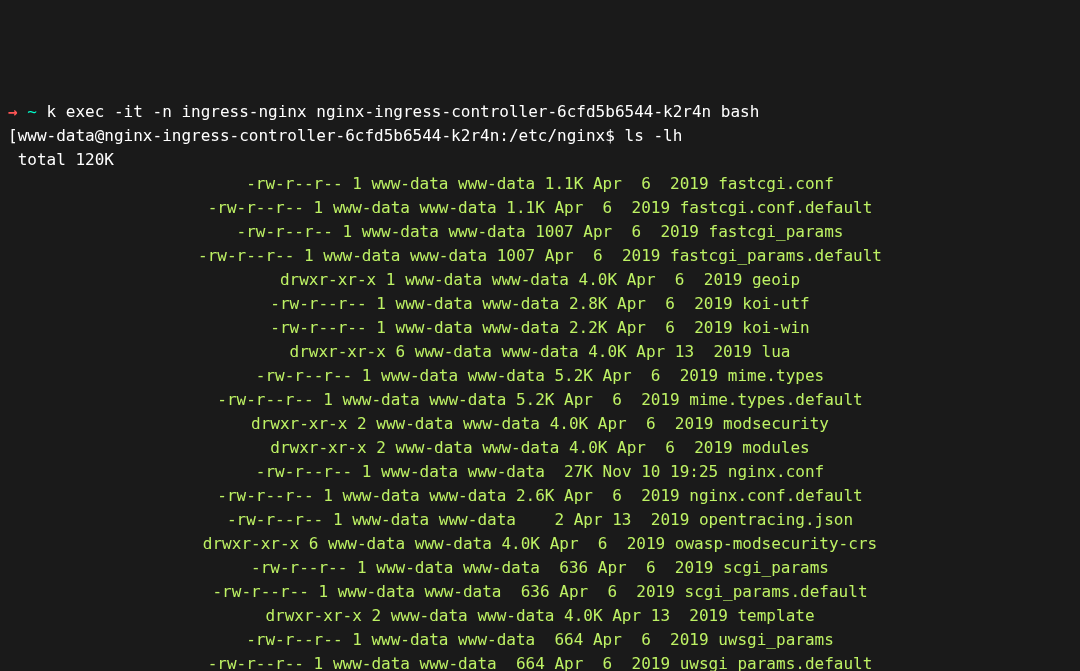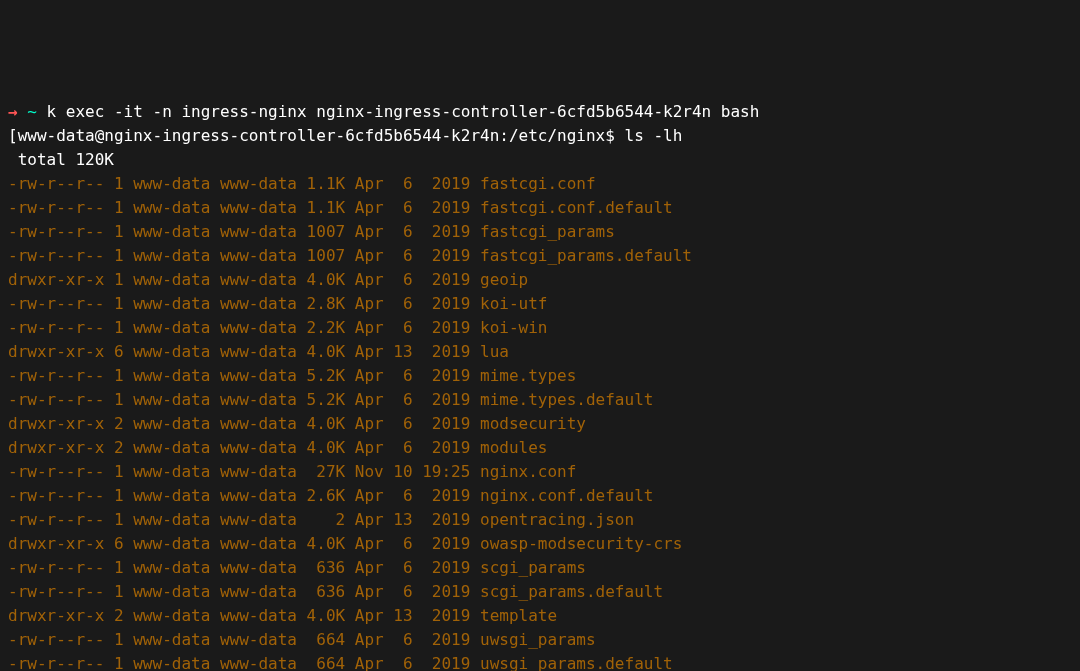--- a/index.html
+++ b/index.html
@@ -22,21 +22,22 @@
       font-weight: bold;
     }
     .prompt-tilde {
       color: #00ffcc;
     }
     .command {
       color: #ffffff;
       margin-top: 20px;
     }
     .ls-line {
-      color: #a16207;
+      color: #bef264;
+      text-align: center;
     }
     #terminal-output {
       white-space: pre;
     }
   </style>
 </head>
 <body>
 
 
 

